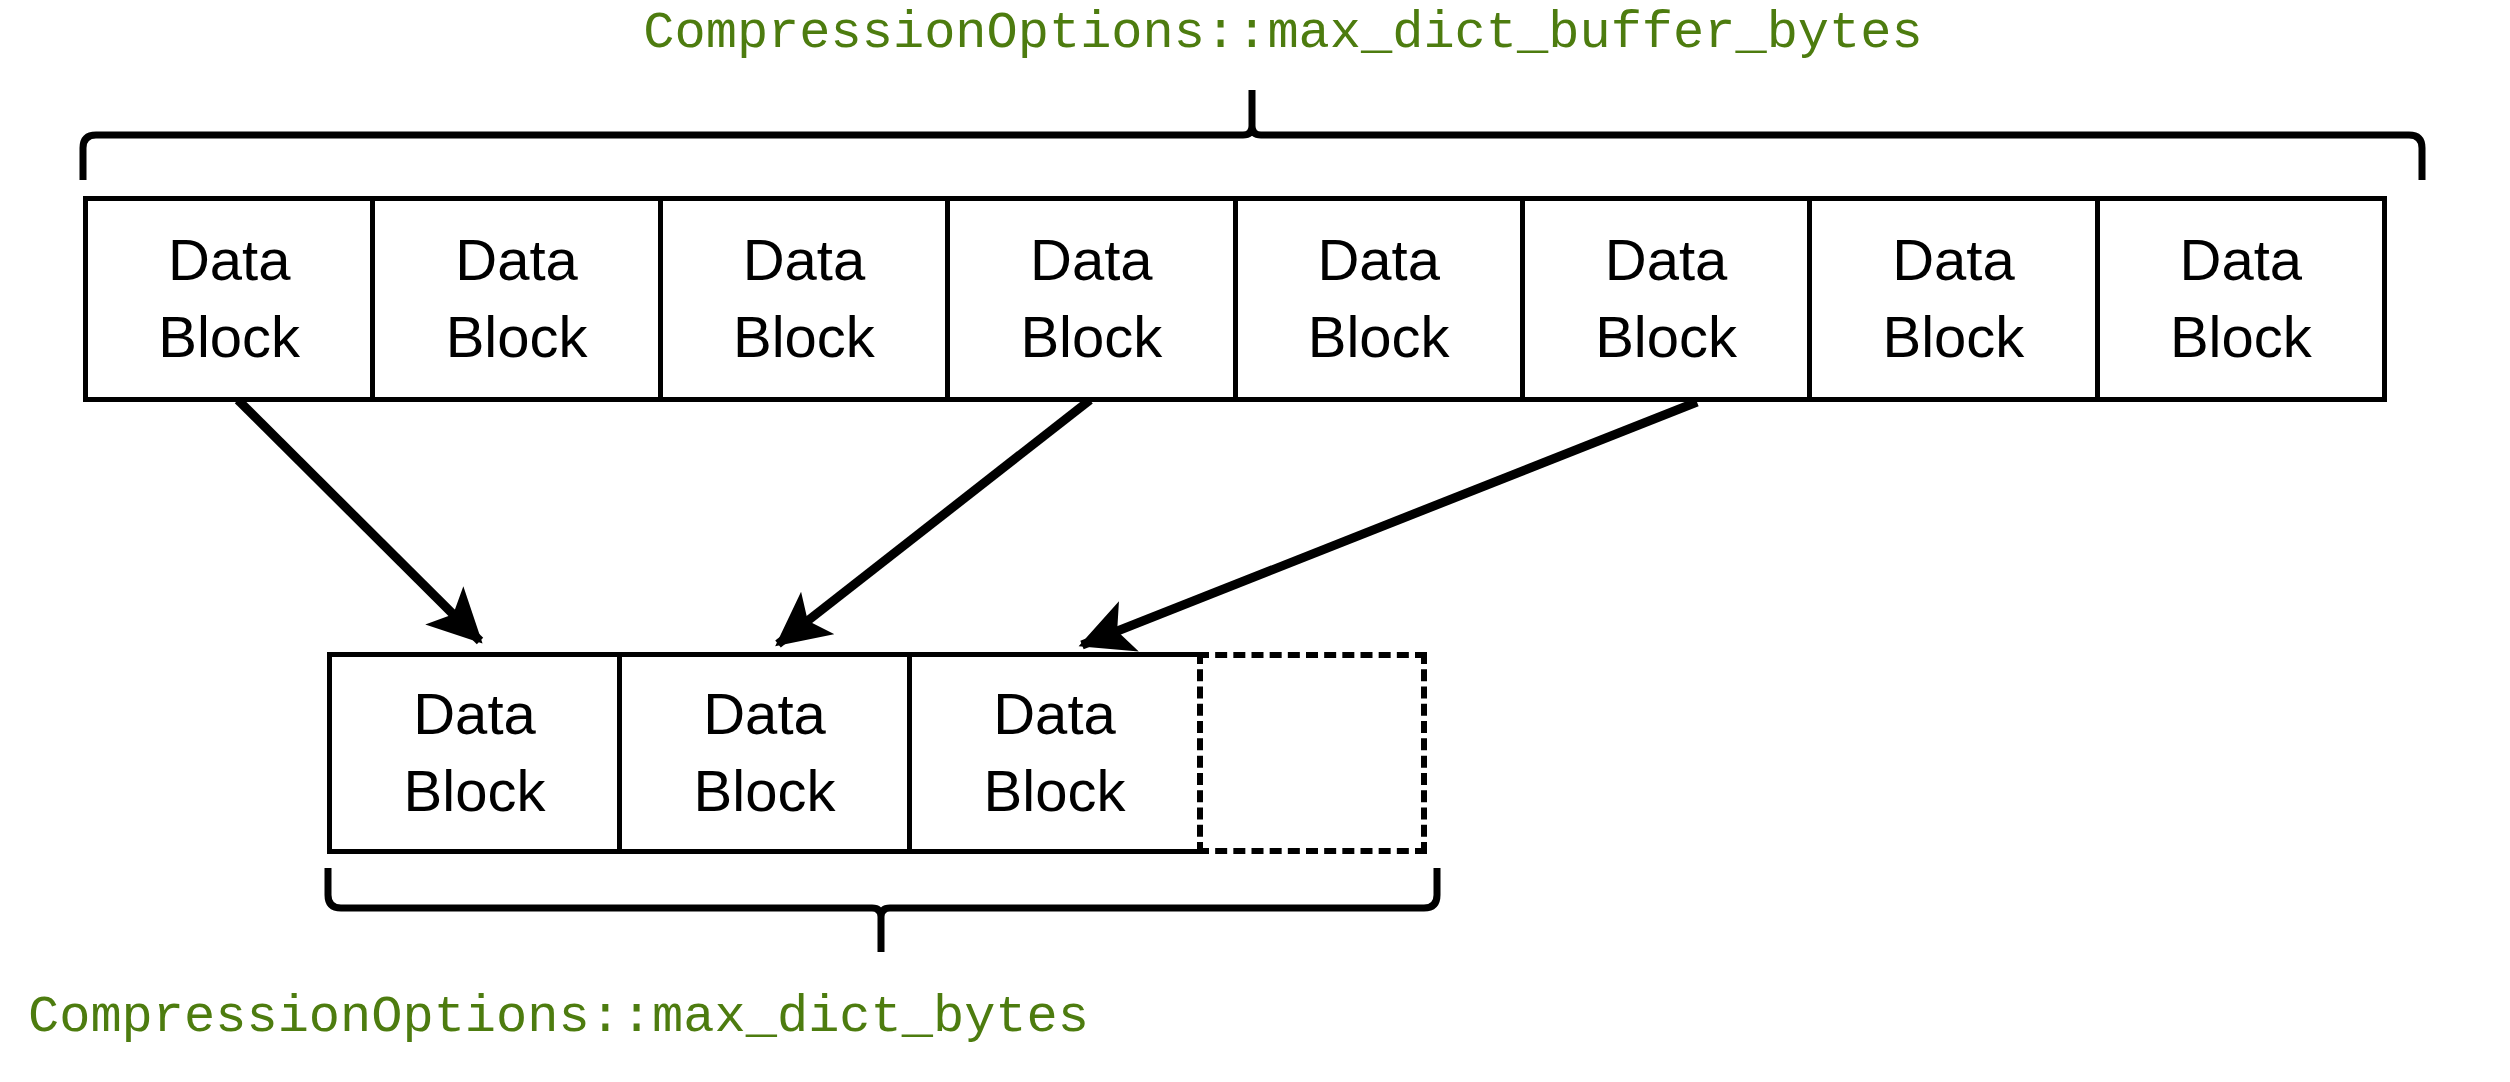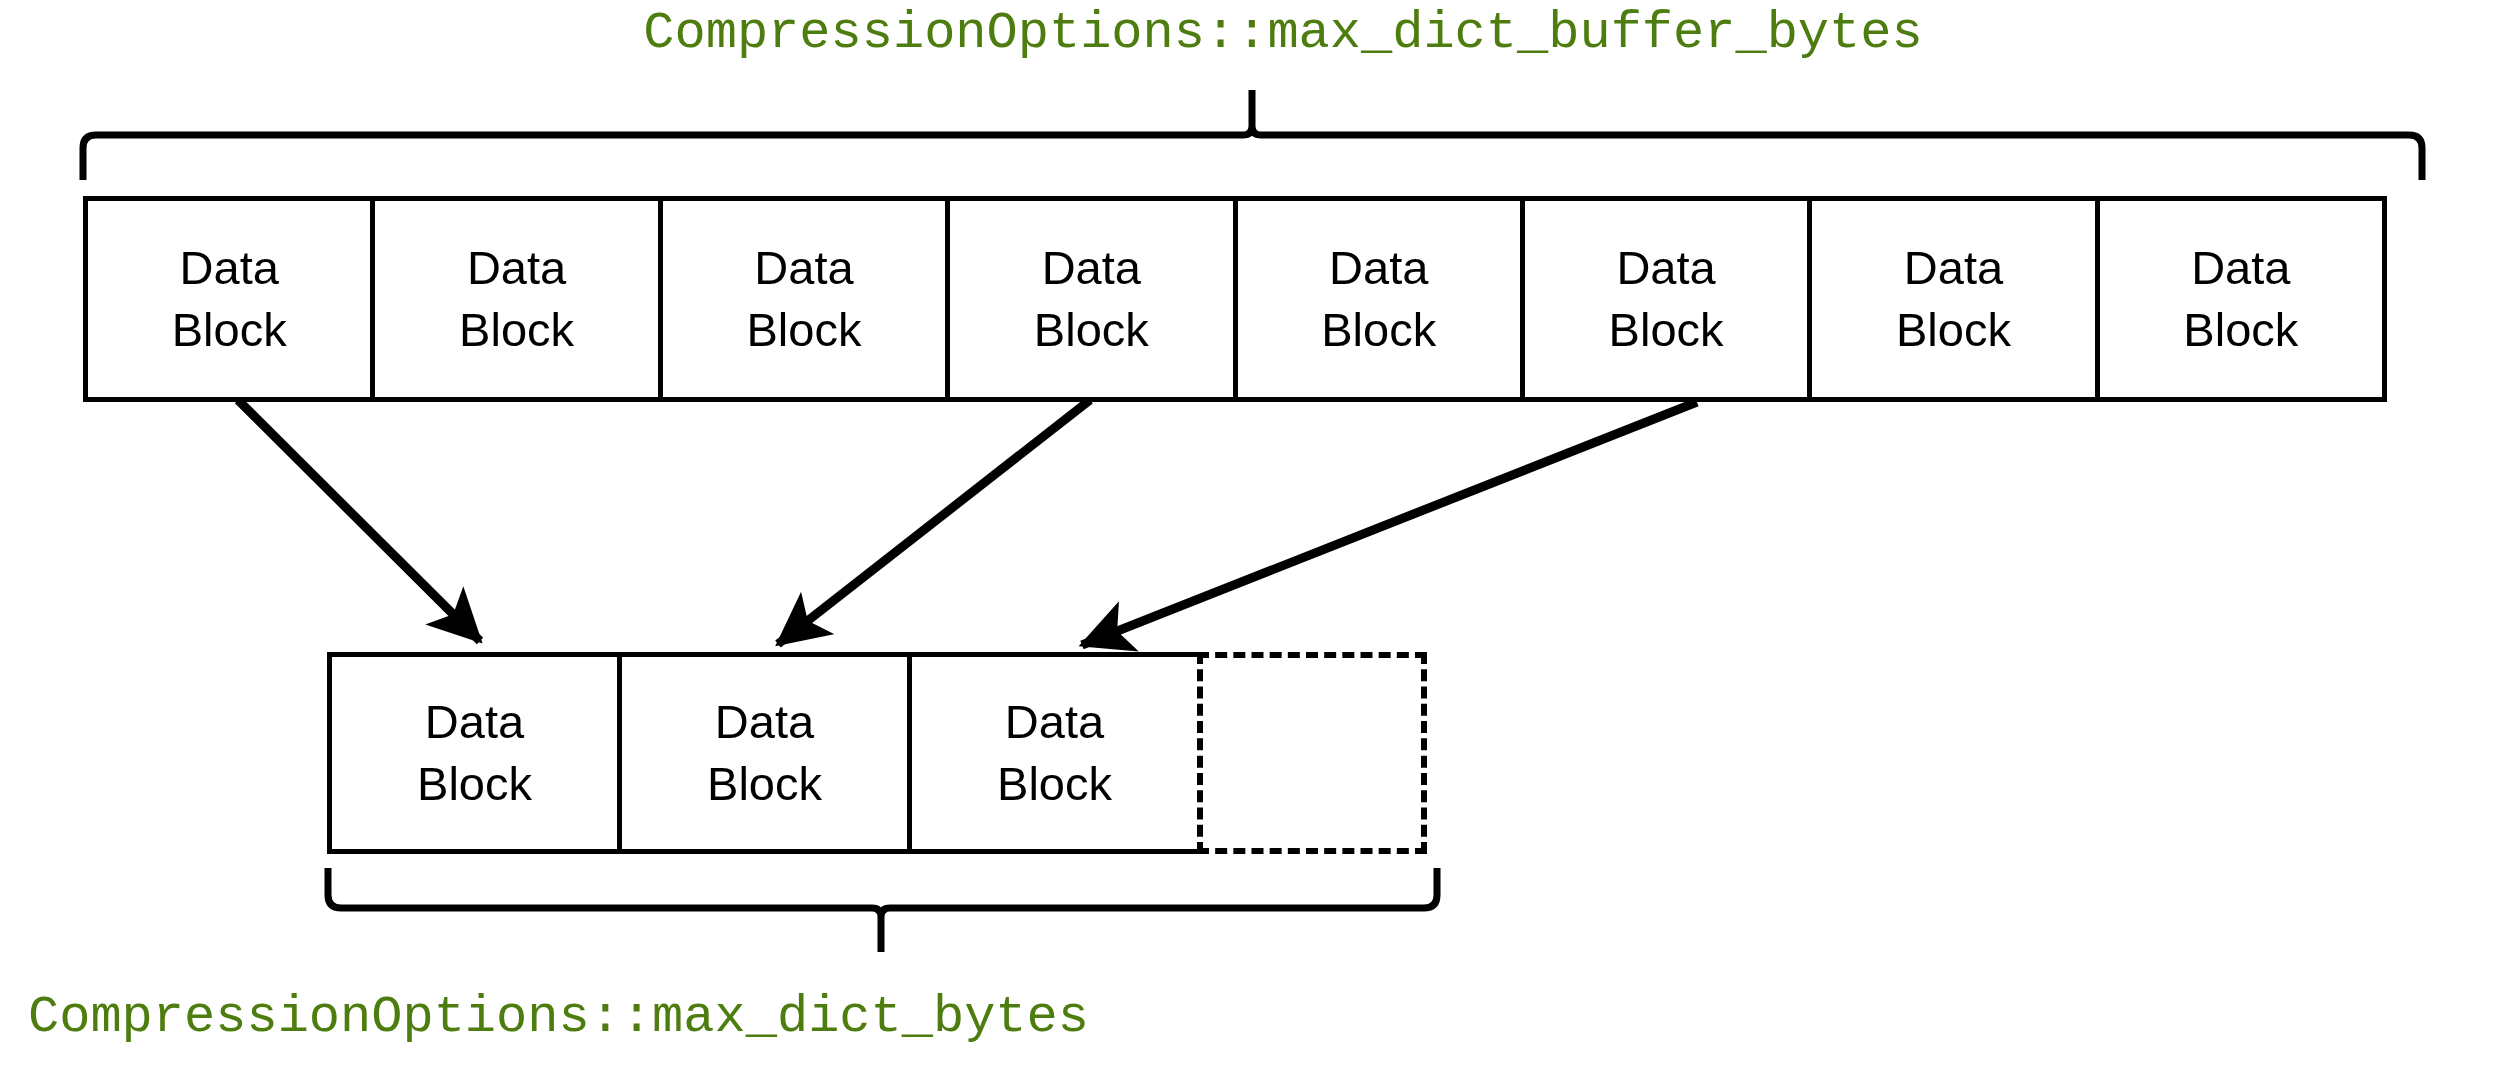--- a/index.html
+++ b/index.html
@@ -56,21 +56,21 @@
   }
 
   .block {
     box-sizing: border-box;
     border: 5px solid #000000;
     background: #ffffff;
     display: flex;
     flex-direction: column;
     align-items: center;
     justify-content: center;
-    font-size: 47px;
+    font-size: 58px;
     line-height: 1.32;
     color: #000000;
   }
 
   .block.dashed {
     border-style: dashed;
     border-width: 6px;
   }
 
   

